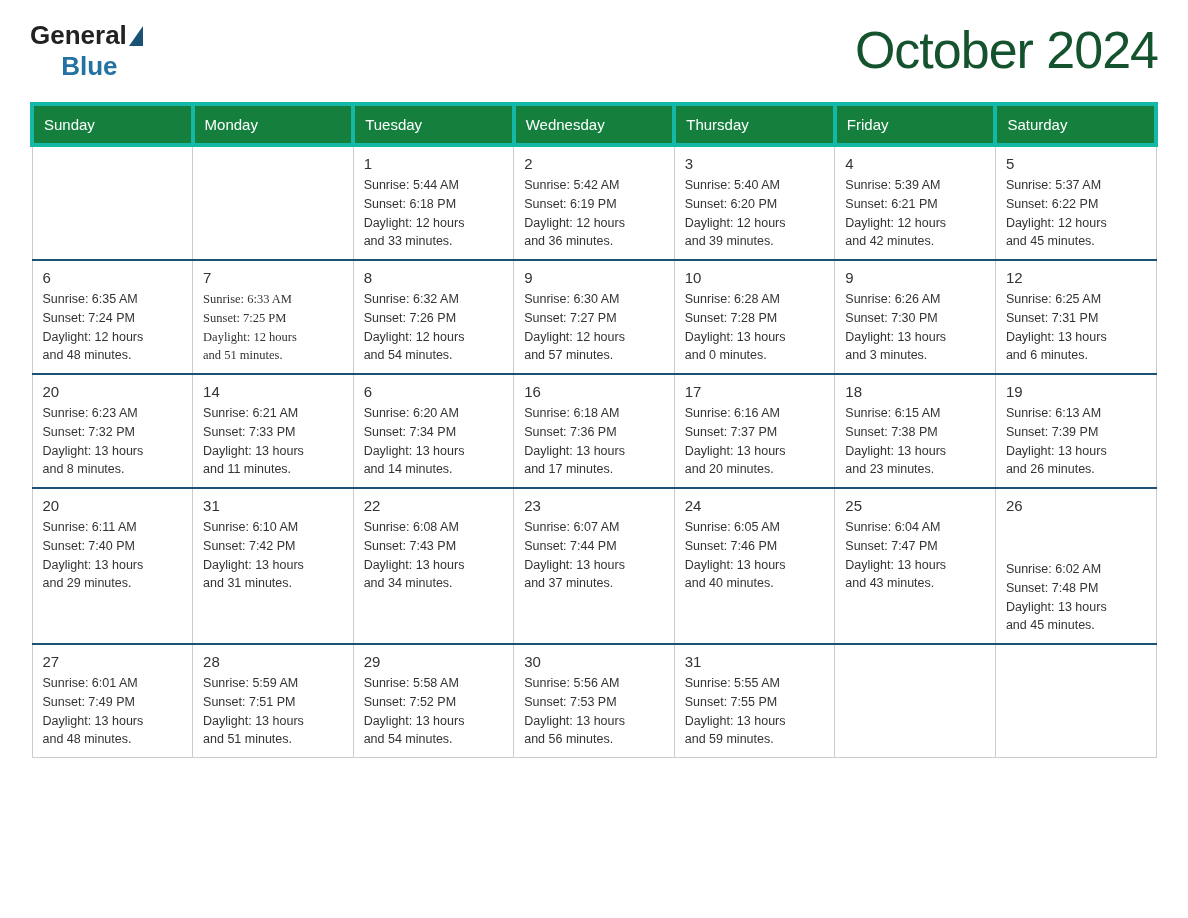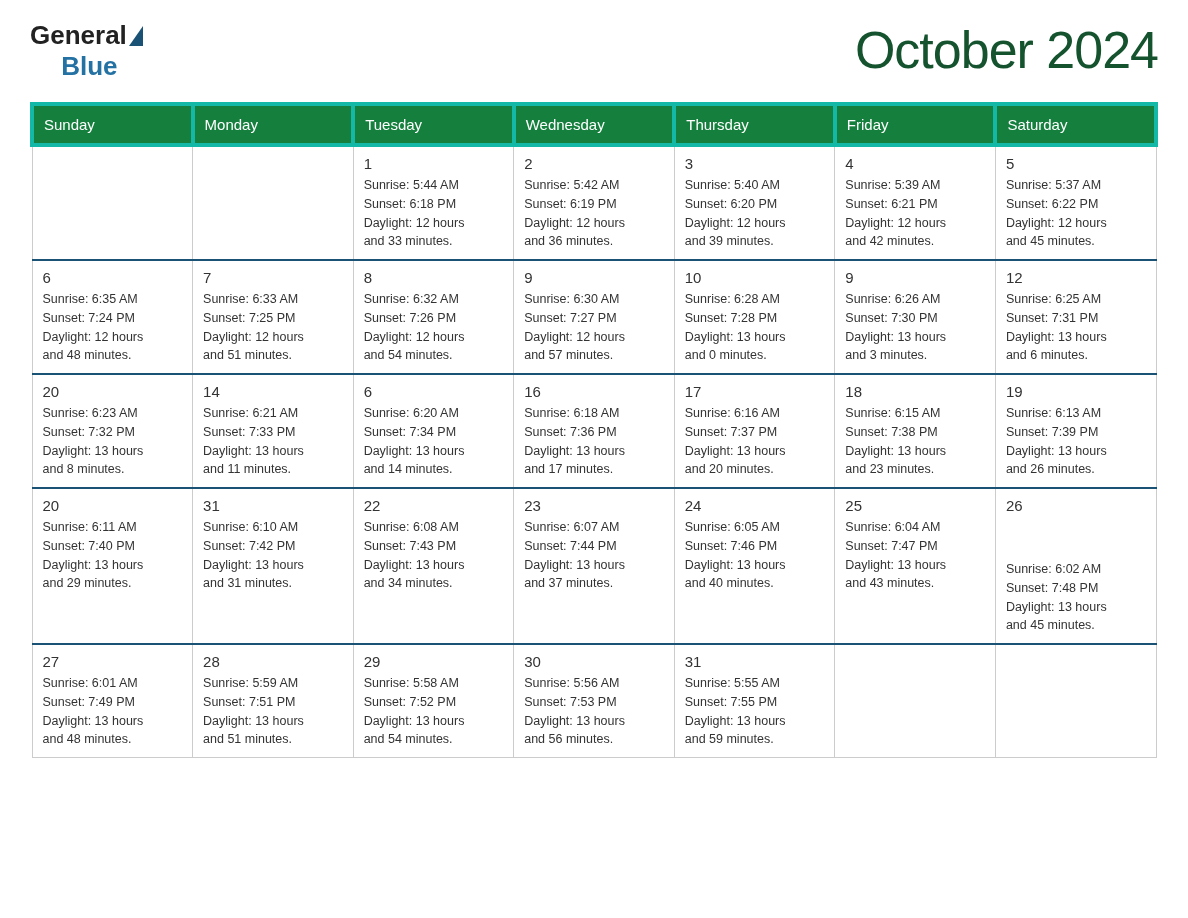--- a/index.html
+++ b/index.html
@@ -178,21 +178,21 @@
       <tr>
         <td>
           <span class="day-number">6</span>
           <div class="day-info" style="white-space: pre-line;">Sunrise: 6:35 AM
 Sunset: 7:24 PM
 Daylight: 12 hours
 and 48 minutes.</div>
         </td>
         <td>
           <span class="day-number">7</span>
-          <div class="day-info" style="white-space: pre-line;">Sunrise: 6:33 AM
+          <div class="day-info" style="white-space: pre-line; font-family: Liberation Serif, serif;">Sunrise: 6:33 AM
 Sunset: 7:25 PM
 Daylight: 12 hours
 and 51 minutes.</div>
         </td>
         <td>
           <span class="day-number">8</span>
           <div class="day-info" style="white-space: pre-line;">Sunrise: 6:32 AM
 Sunset: 7:26 PM
 Daylight: 12 hours
 and 54 minutes.</div>

